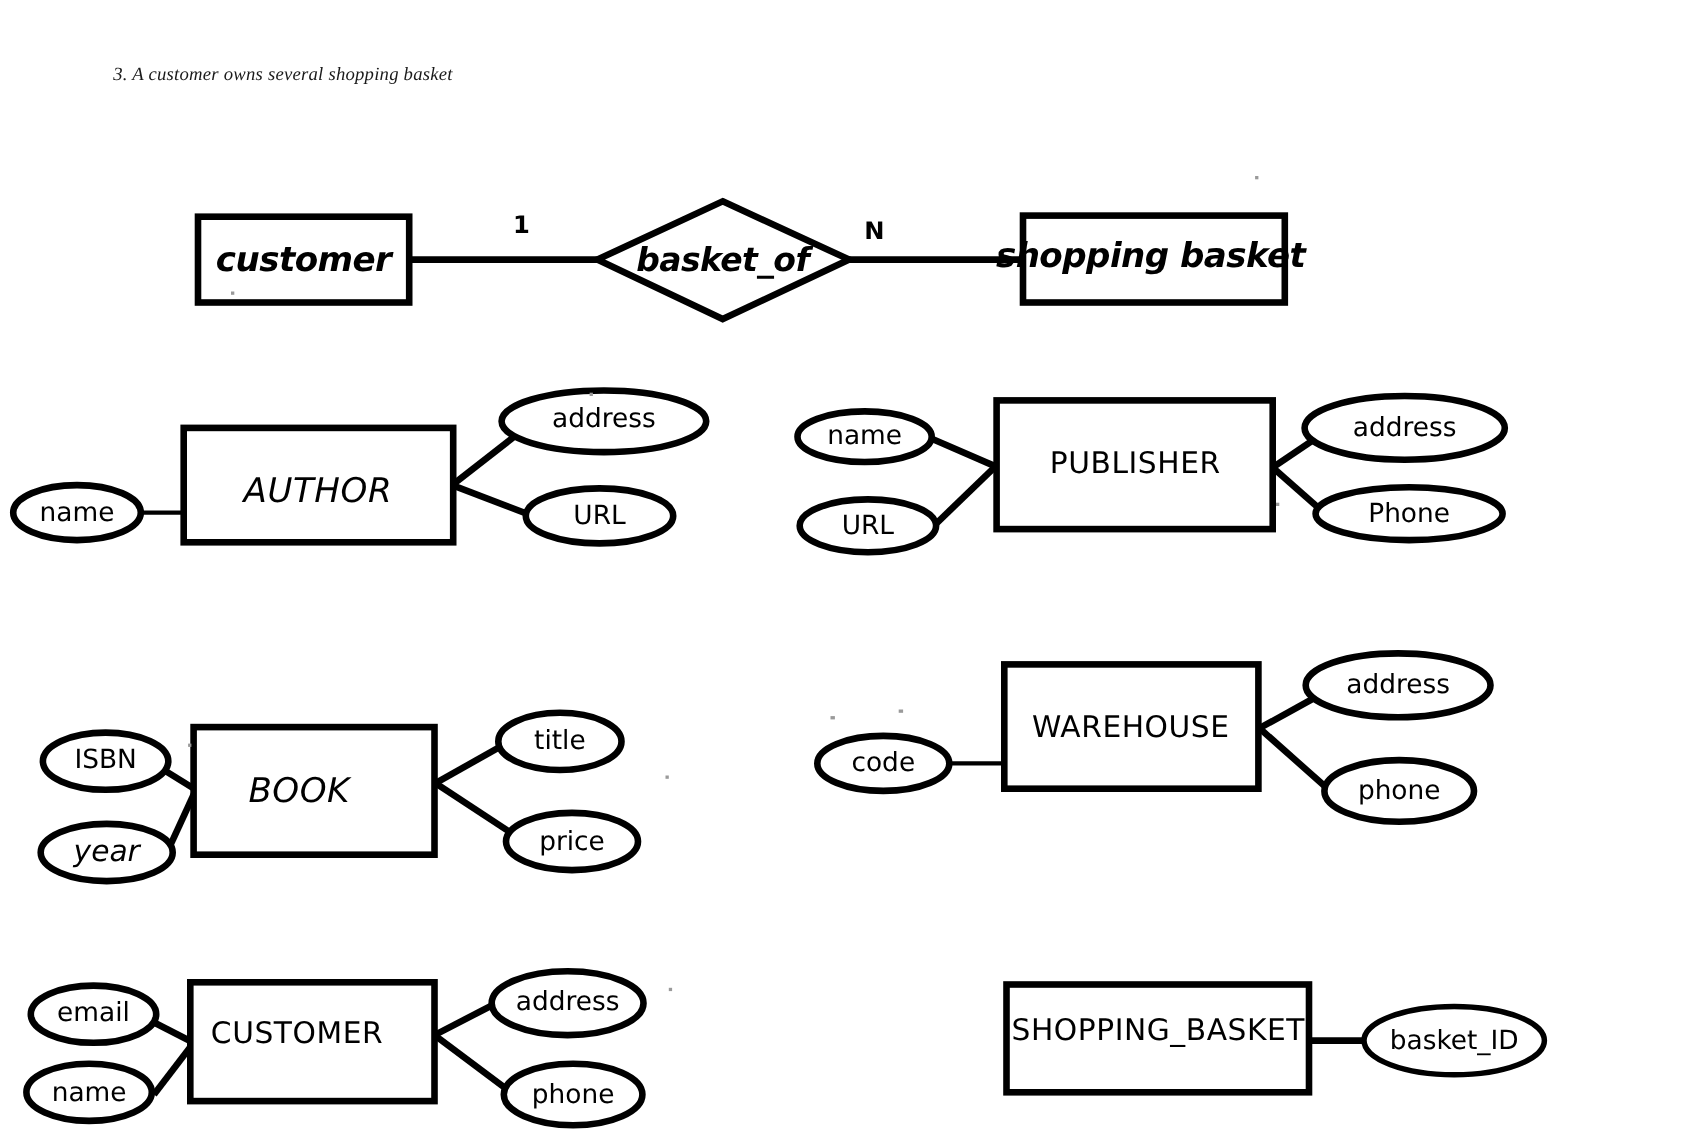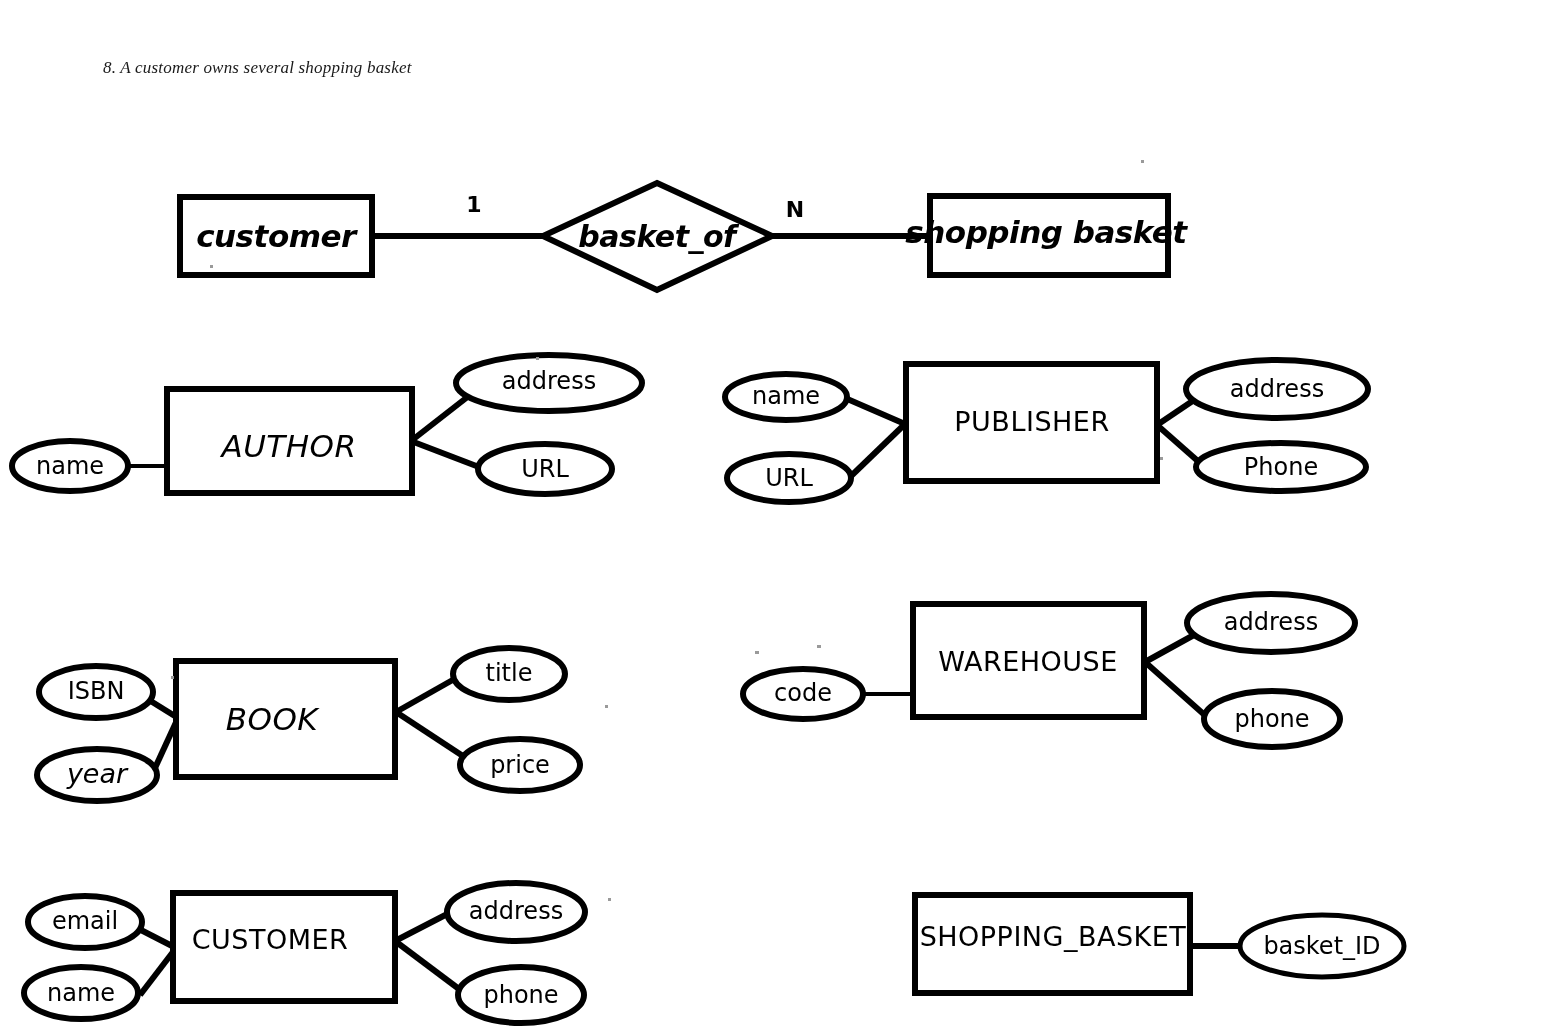--- a/index.html
+++ b/index.html
@@ -99,21 +99,21 @@
     stroke: #000000;
     stroke-width: 6;
   }
   .speck {
     fill: #9a9a9a;
   }
 </style>
 </head>
 <body>
 
-<div class="title">8. A customer owns several shopping basket</div>
+<div class="title">3. A customer owns several shopping basket</div>
 
 <svg id="canvas" viewBox="0 0 1550 1030" xmlns="http://www.w3.org/2000/svg">
 
   <g>
 
     <line class="conn" x1="373" y1="236" x2="548" y2="236"></line>
     <line class="conn" x1="768" y1="236" x2="930" y2="236"></line>
 
     <rect class="box" x="180" y="197" width="192" height="78"></rect>
     <text class="ent-label-italic" x="276" y="238" text-anchor="middle">customer</text>

